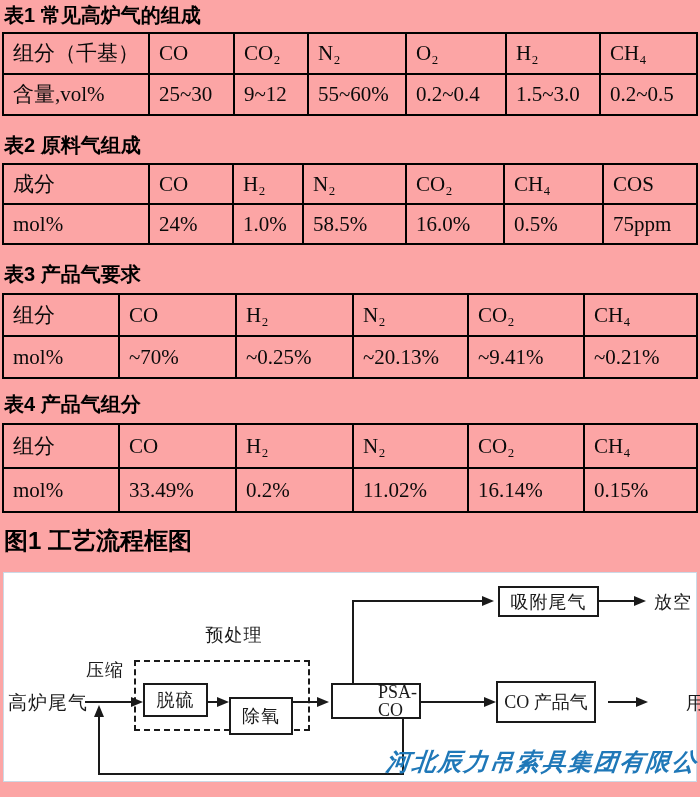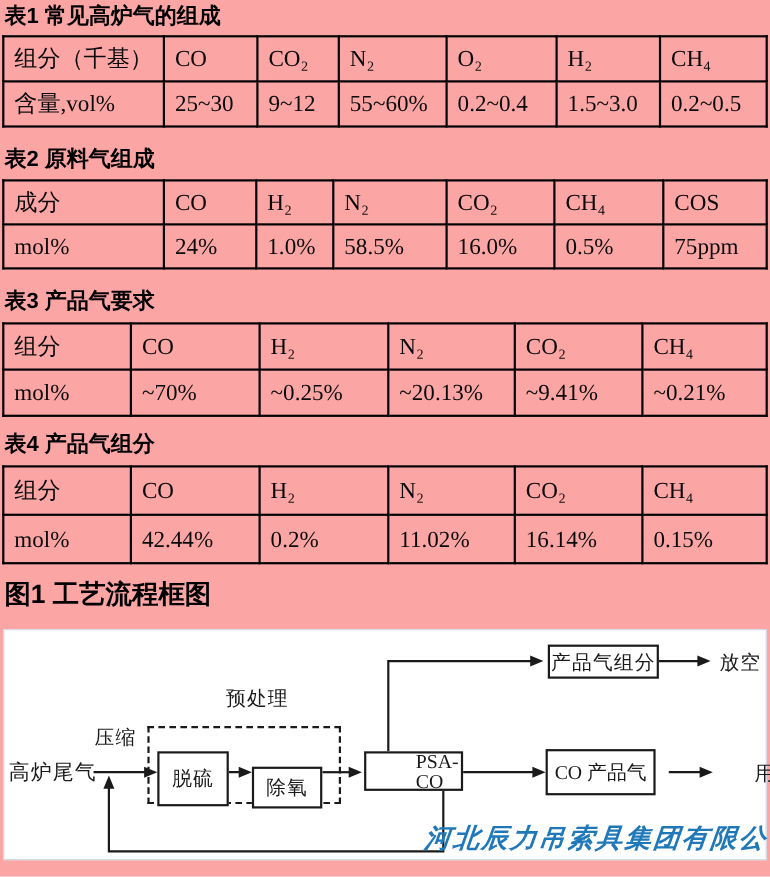--- a/index.html
+++ b/index.html
@@ -155,21 +155,21 @@
         <tr>
       <td>组分</td>
       <td>CO</td>
       <td>H₂</td>
       <td>N₂</td>
       <td>CO₂</td>
       <td>CH₄</td>
     </tr>
     <tr>
       <td>mol%</td>
-      <td>42.44%</td>
+      <td>33.49%</td>
       <td>0.2%</td>
       <td>11.02%</td>
       <td>16.14%</td>
       <td>0.15%</td>
     </tr>
   </tbody>
     </table>
 
   <h2 class="fig-title">图1 工艺流程框图</h2>
 
@@ -197,31 +197,31 @@
         <polygon points="95,132 90,144 100,144"></polygon>
       </g>
     </svg>
 
     <div class="dashed-box"></div>
 
     <div class="flabel" style="left:197px;top:52px;width:66px;text-align:center;">预处理</div>
     <div class="flabel" style="left:79px;top:87px;width:44px;text-align:center;">压缩</div>
     <div class="flabel" style="left:4px;top:119px;font-size:19px;">高炉尾气</div>
 
-    <div class="fbox" style="left:139px;top:110px;width:65px;height:50px;">
+    <div class="fbox" style="left:139px;top:110px;width:65px;height:34px;">
       <span>脱硫</span>
     </div>
     <div class="fbox" style="left:225px;top:124px;width:64px;height:38px;">
       <span>除氧</span>
     </div>
     <div class="fbox serif" style="left:327px;top:110px;width:90px;height:36px;padding-left:45px;">
       <span>PSA-CO</span>
     </div>
     <div class="fbox" style="left:494px;top:13px;width:101px;height:31px;">
-      <span>产品气组分</span>
+      <span>吸附尾气</span>
     </div>
     <div class="fbox serif" style="left:492px;top:108px;width:100px;height:42px;">
       <span>CO 产品气</span>
     </div>
 
     <div class="flabel" style="left:650px;top:19px;">放空</div>
     <div class="flabel" style="left:651px;top:120px;margin-left:31px;">用户</div>
 
     <div class="watermark" style="color: rgb(31, 120, 184);">河北辰力吊索具集团有限公司</div>
   </div>

